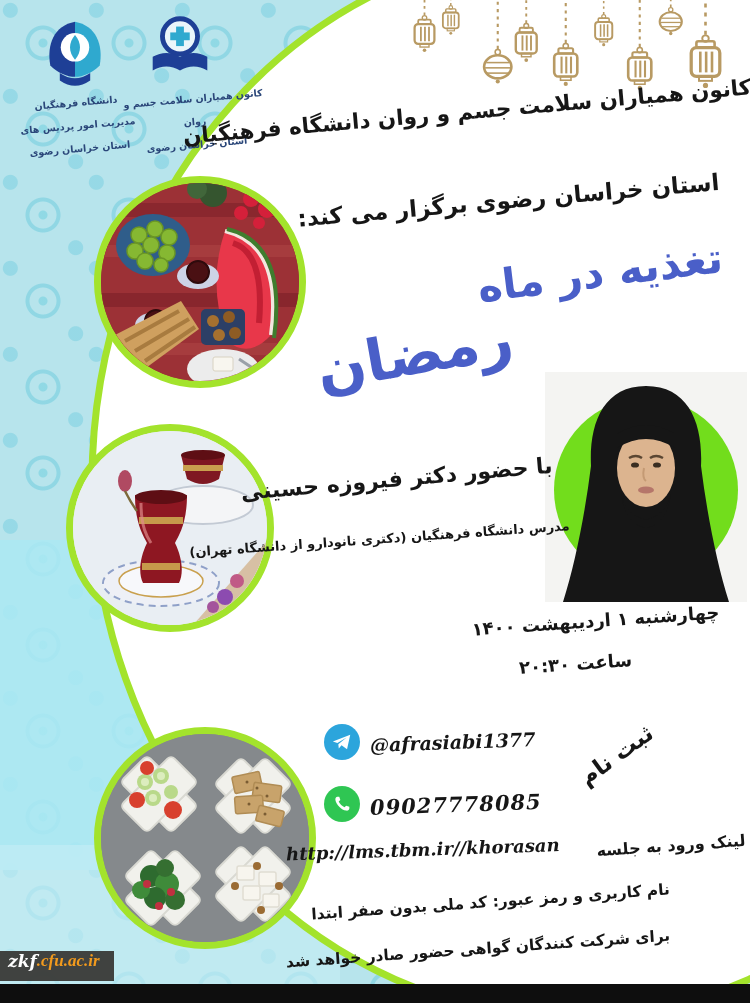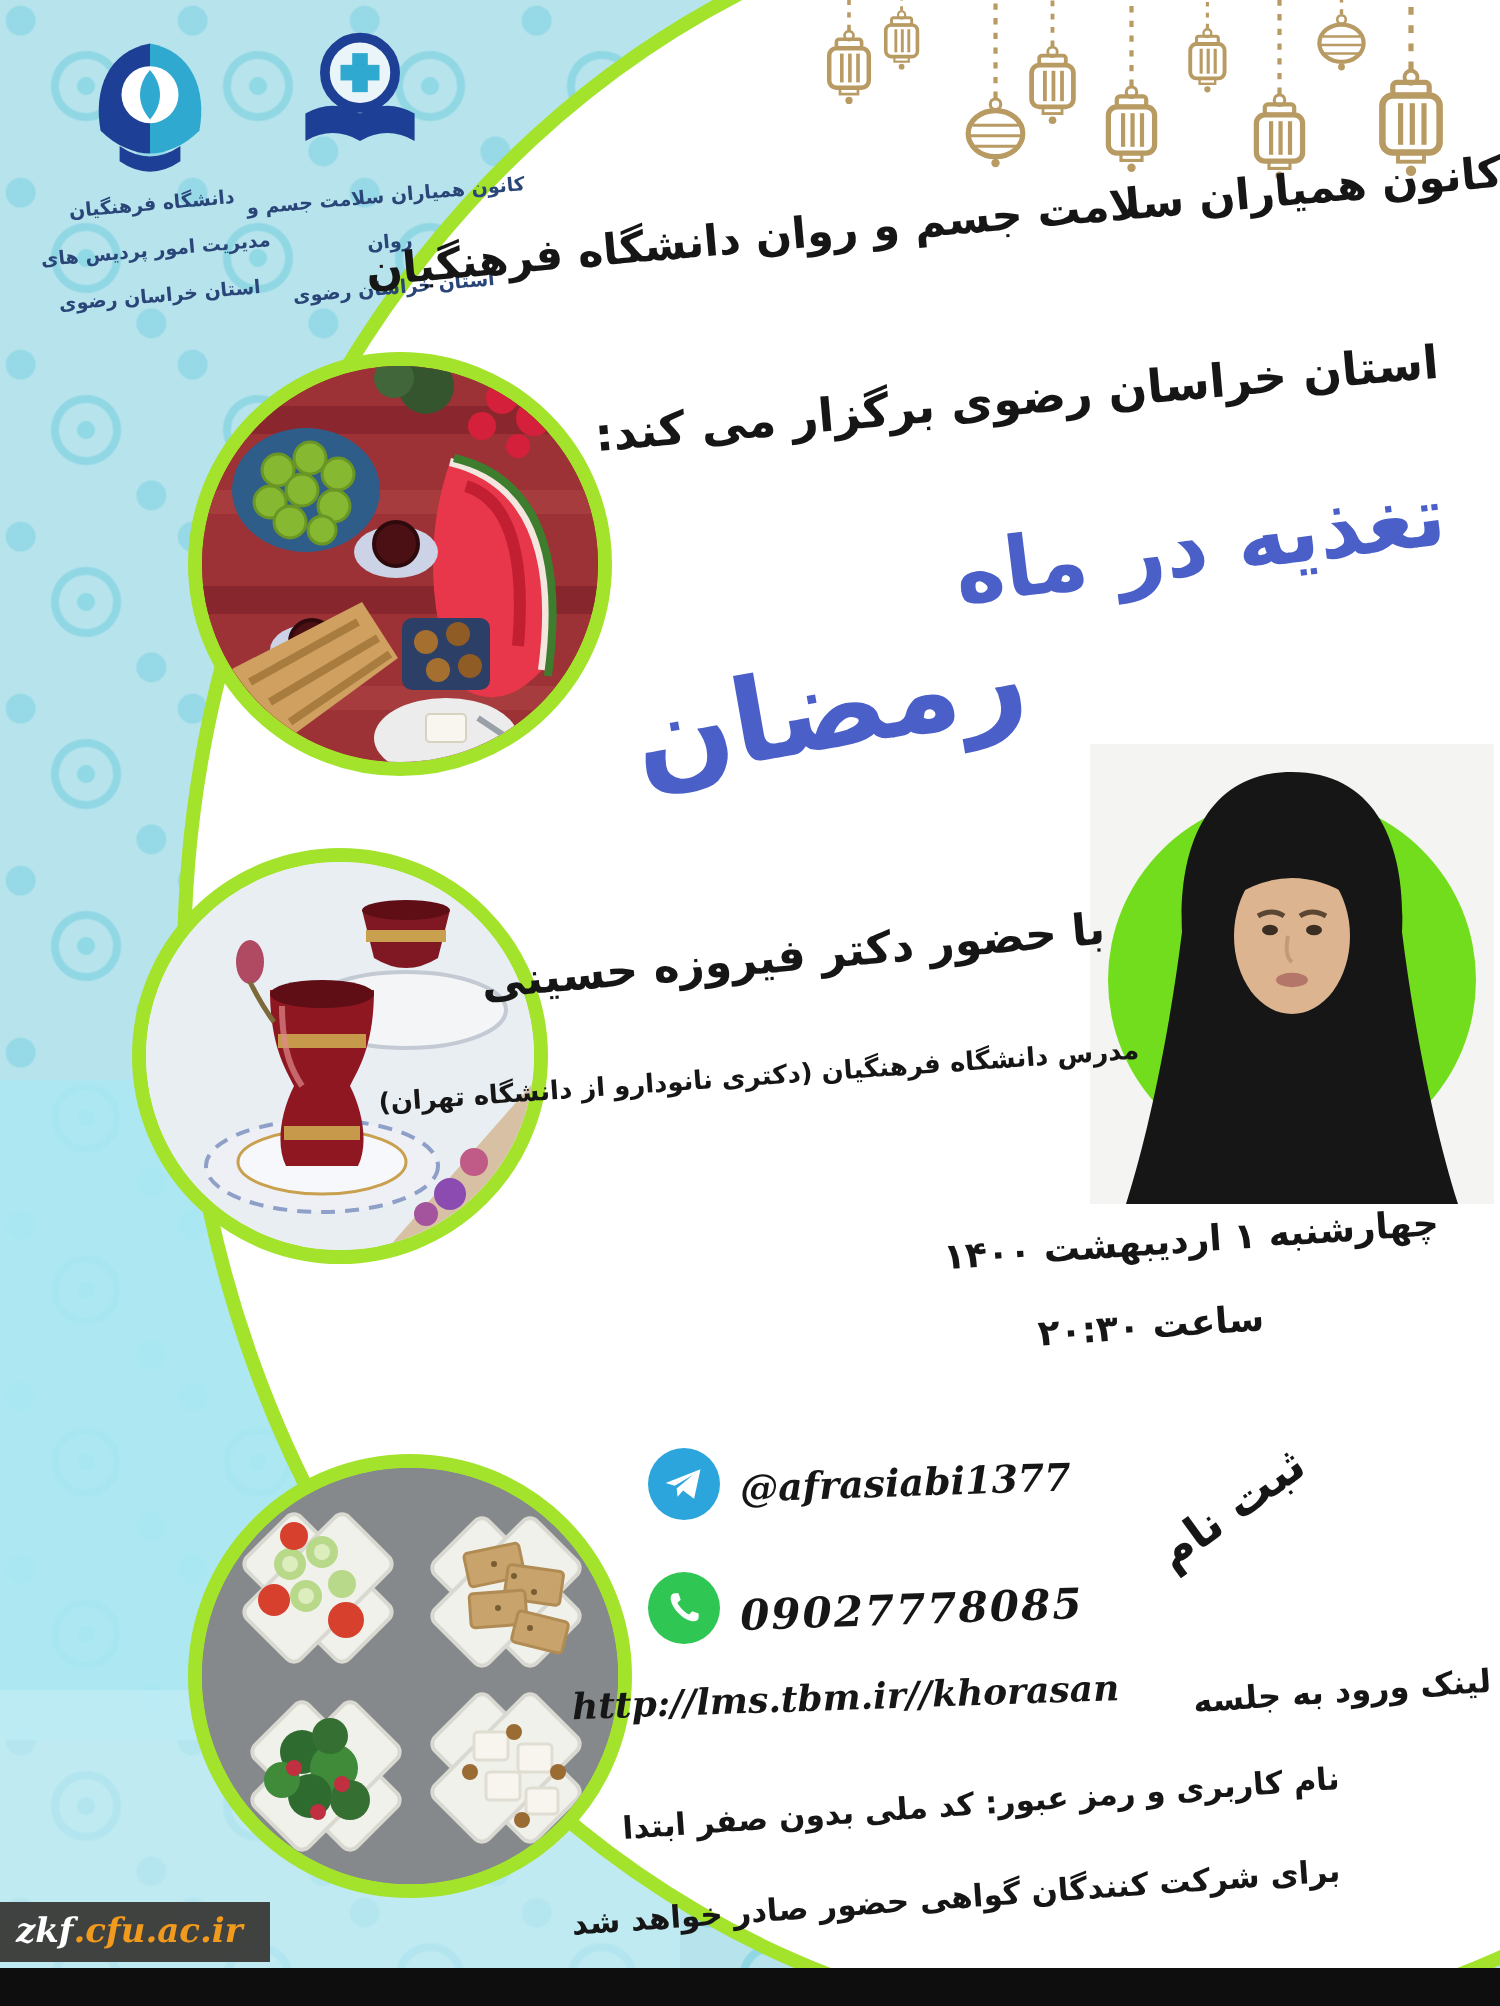--- a/index.html
+++ b/index.html
@@ -59,23 +59,23 @@
   .handle{font-size:19px;transform:rotate(-2deg);}
   .phone{font-size:21px;letter-spacing:1px;transform:rotate(-2deg);}
 
   .reg{left:556px;top:742px;width:120px;font-size:23px;font-weight:bold;transform:rotate(-36deg);}
   .link-label{left:596px;top:836px;width:150px;font-size:16px;font-weight:bold;transform:rotate(-4deg);}
   .url{left:286px;top:838px;width:320px;font-size:18px;transform:rotate(-2deg);}
   .note1{left:288px;top:893px;width:405px;font-size:15.5px;font-weight:bold;transform:rotate(-4deg);}
   .note2{left:268px;top:940px;width:420px;font-size:15.5px;font-weight:bold;transform:rotate(-4deg);}
 
   .watermark{left:0;top:951px;height:30px;padding:0 14px 0 8px;background:rgba(50,48,44,.9);
-    display:flex;align-items:center;font-family:"DejaVu Serif",serif;font-style:italic;font-weight:bold;font-size:17px;}
+    display:flex;align-items:flex-start;font-family:"DejaVu Serif",serif;font-style:italic;font-weight:bold;font-size:17px;}
   .wm-prefix{color:#ffffff;}
-  .wm-suffix{color:#f29a1d;}
+  .wm-suffix{color:#f29a1d;font-family:Liberation Serif, serif;}
   .bottom-bar{left:0;top:984px;width:750px;height:19px;background:#0e0e0e;}
 </style>
 </head>
 <body>
 
 <div id="poster">
 
   <div class="abs aqua-band"></div>
   <div class="abs aqua-band2"></div>
 

